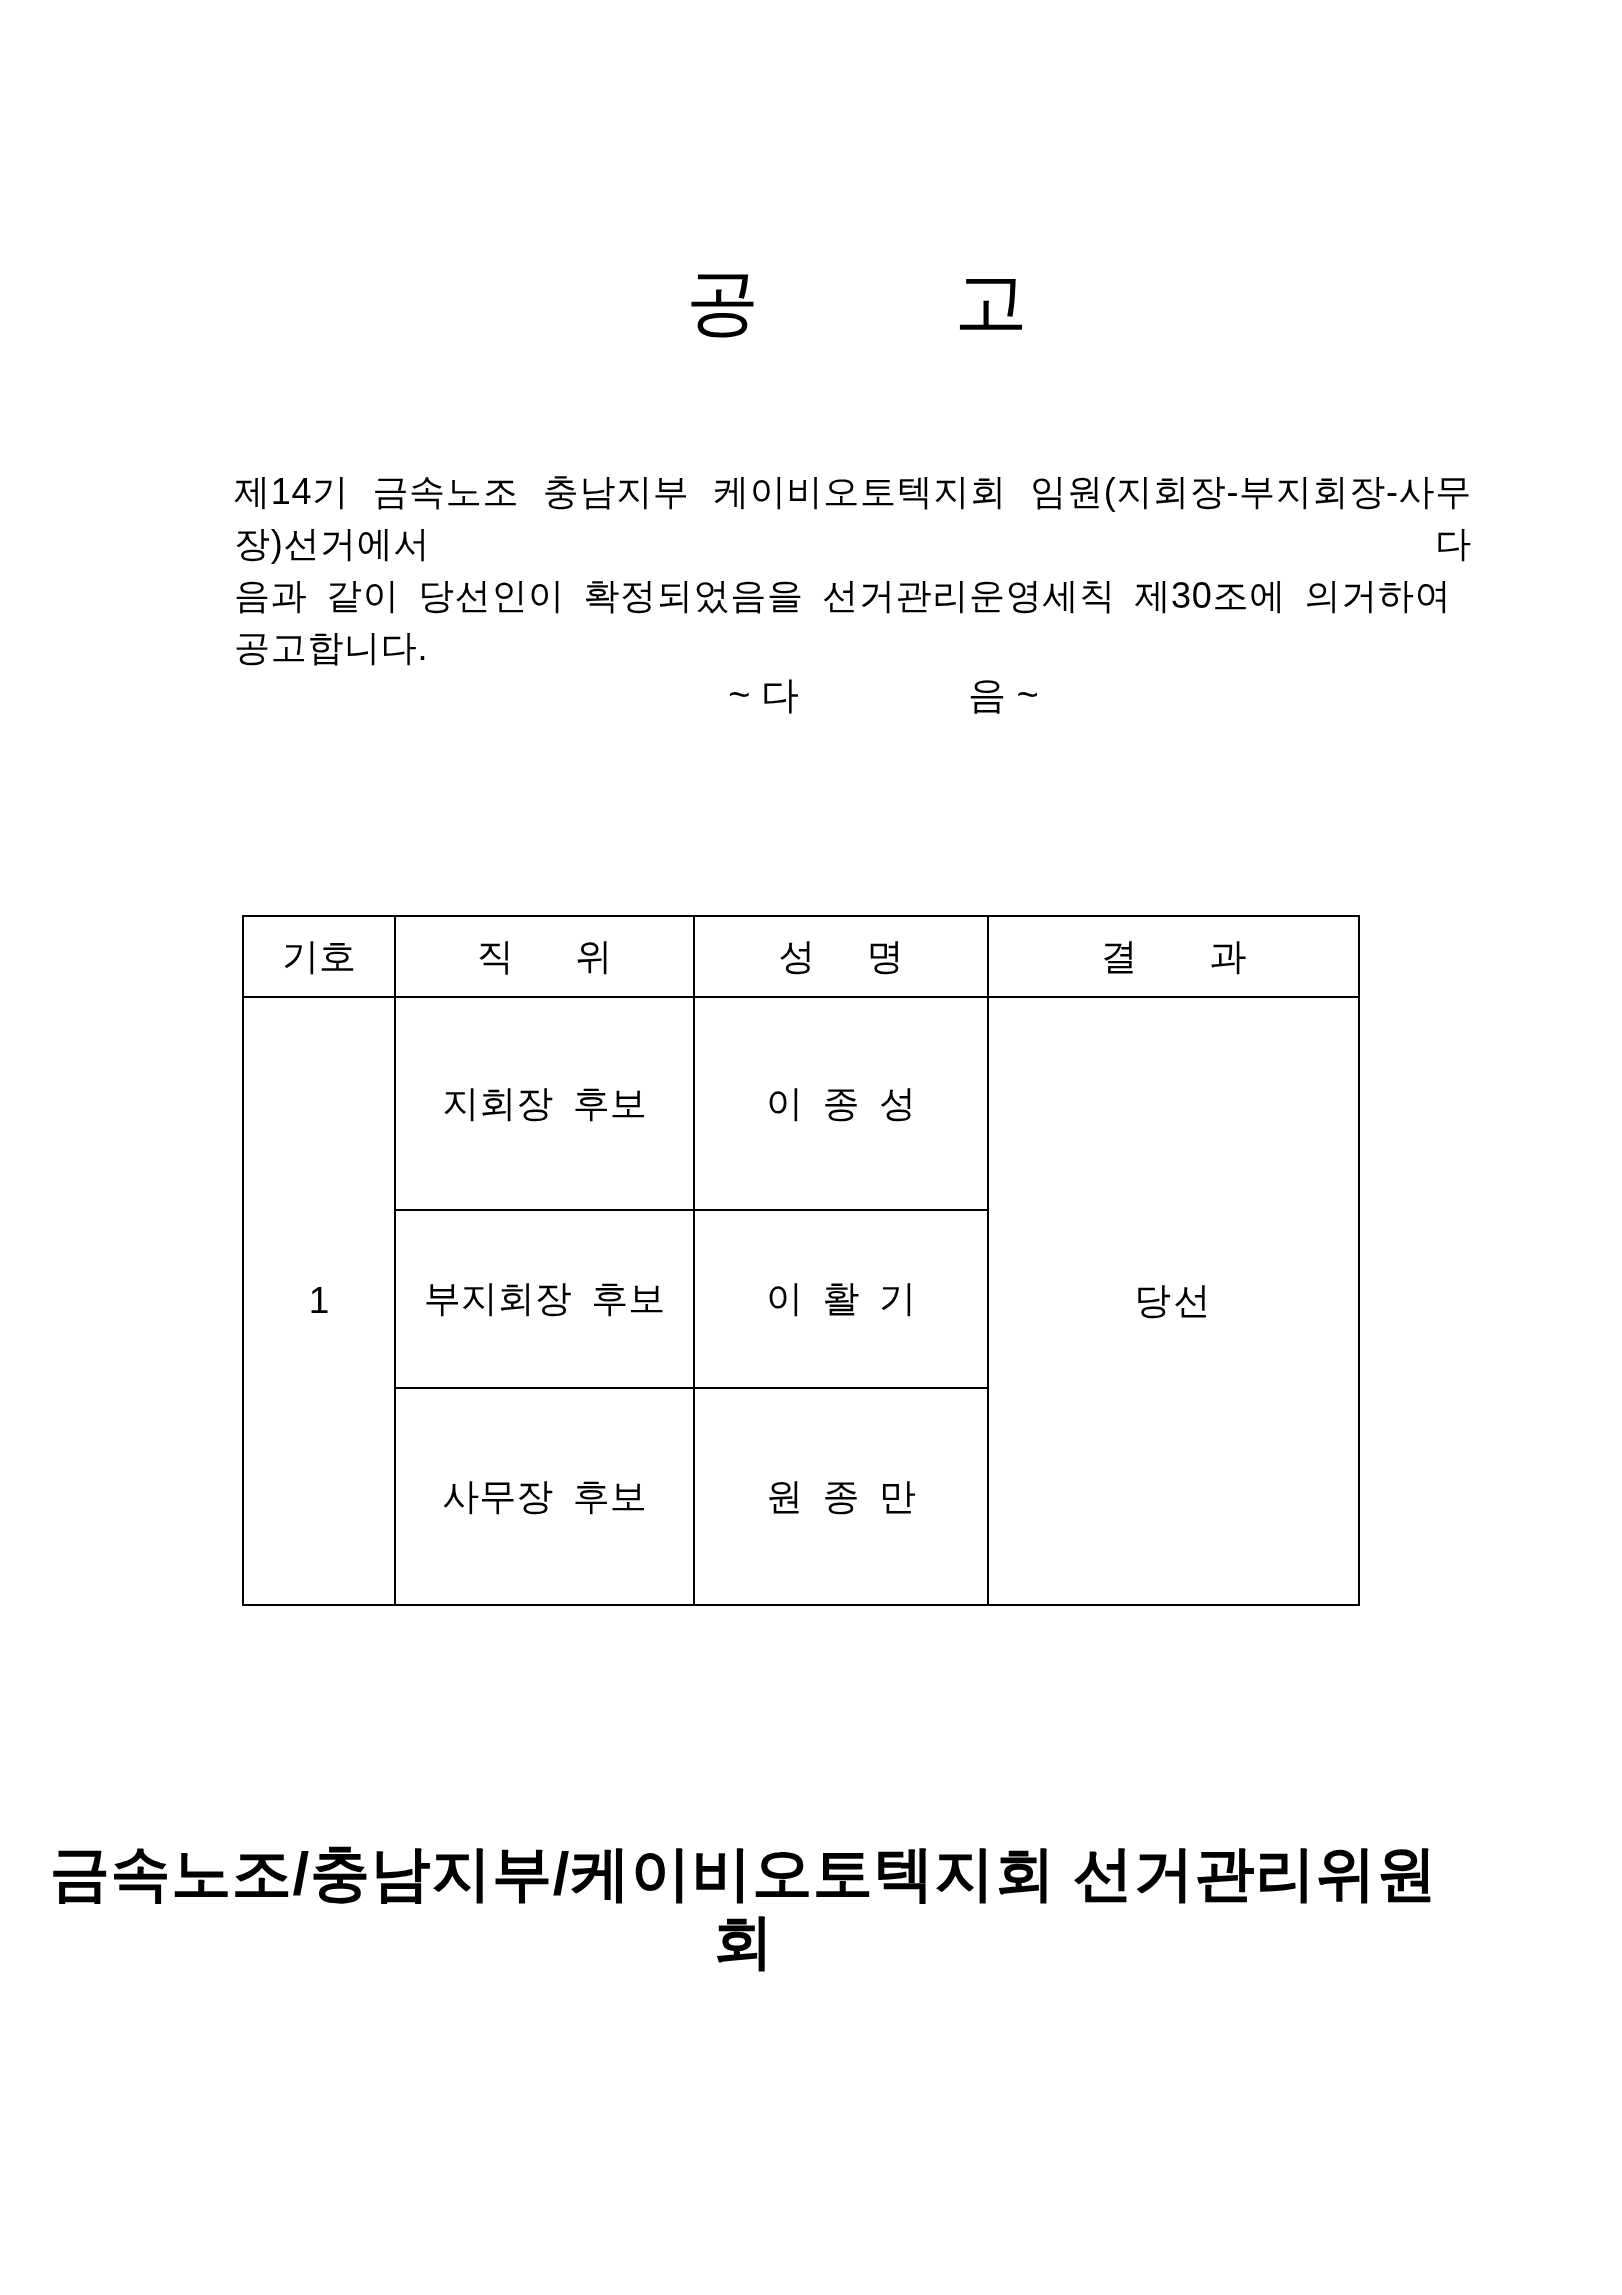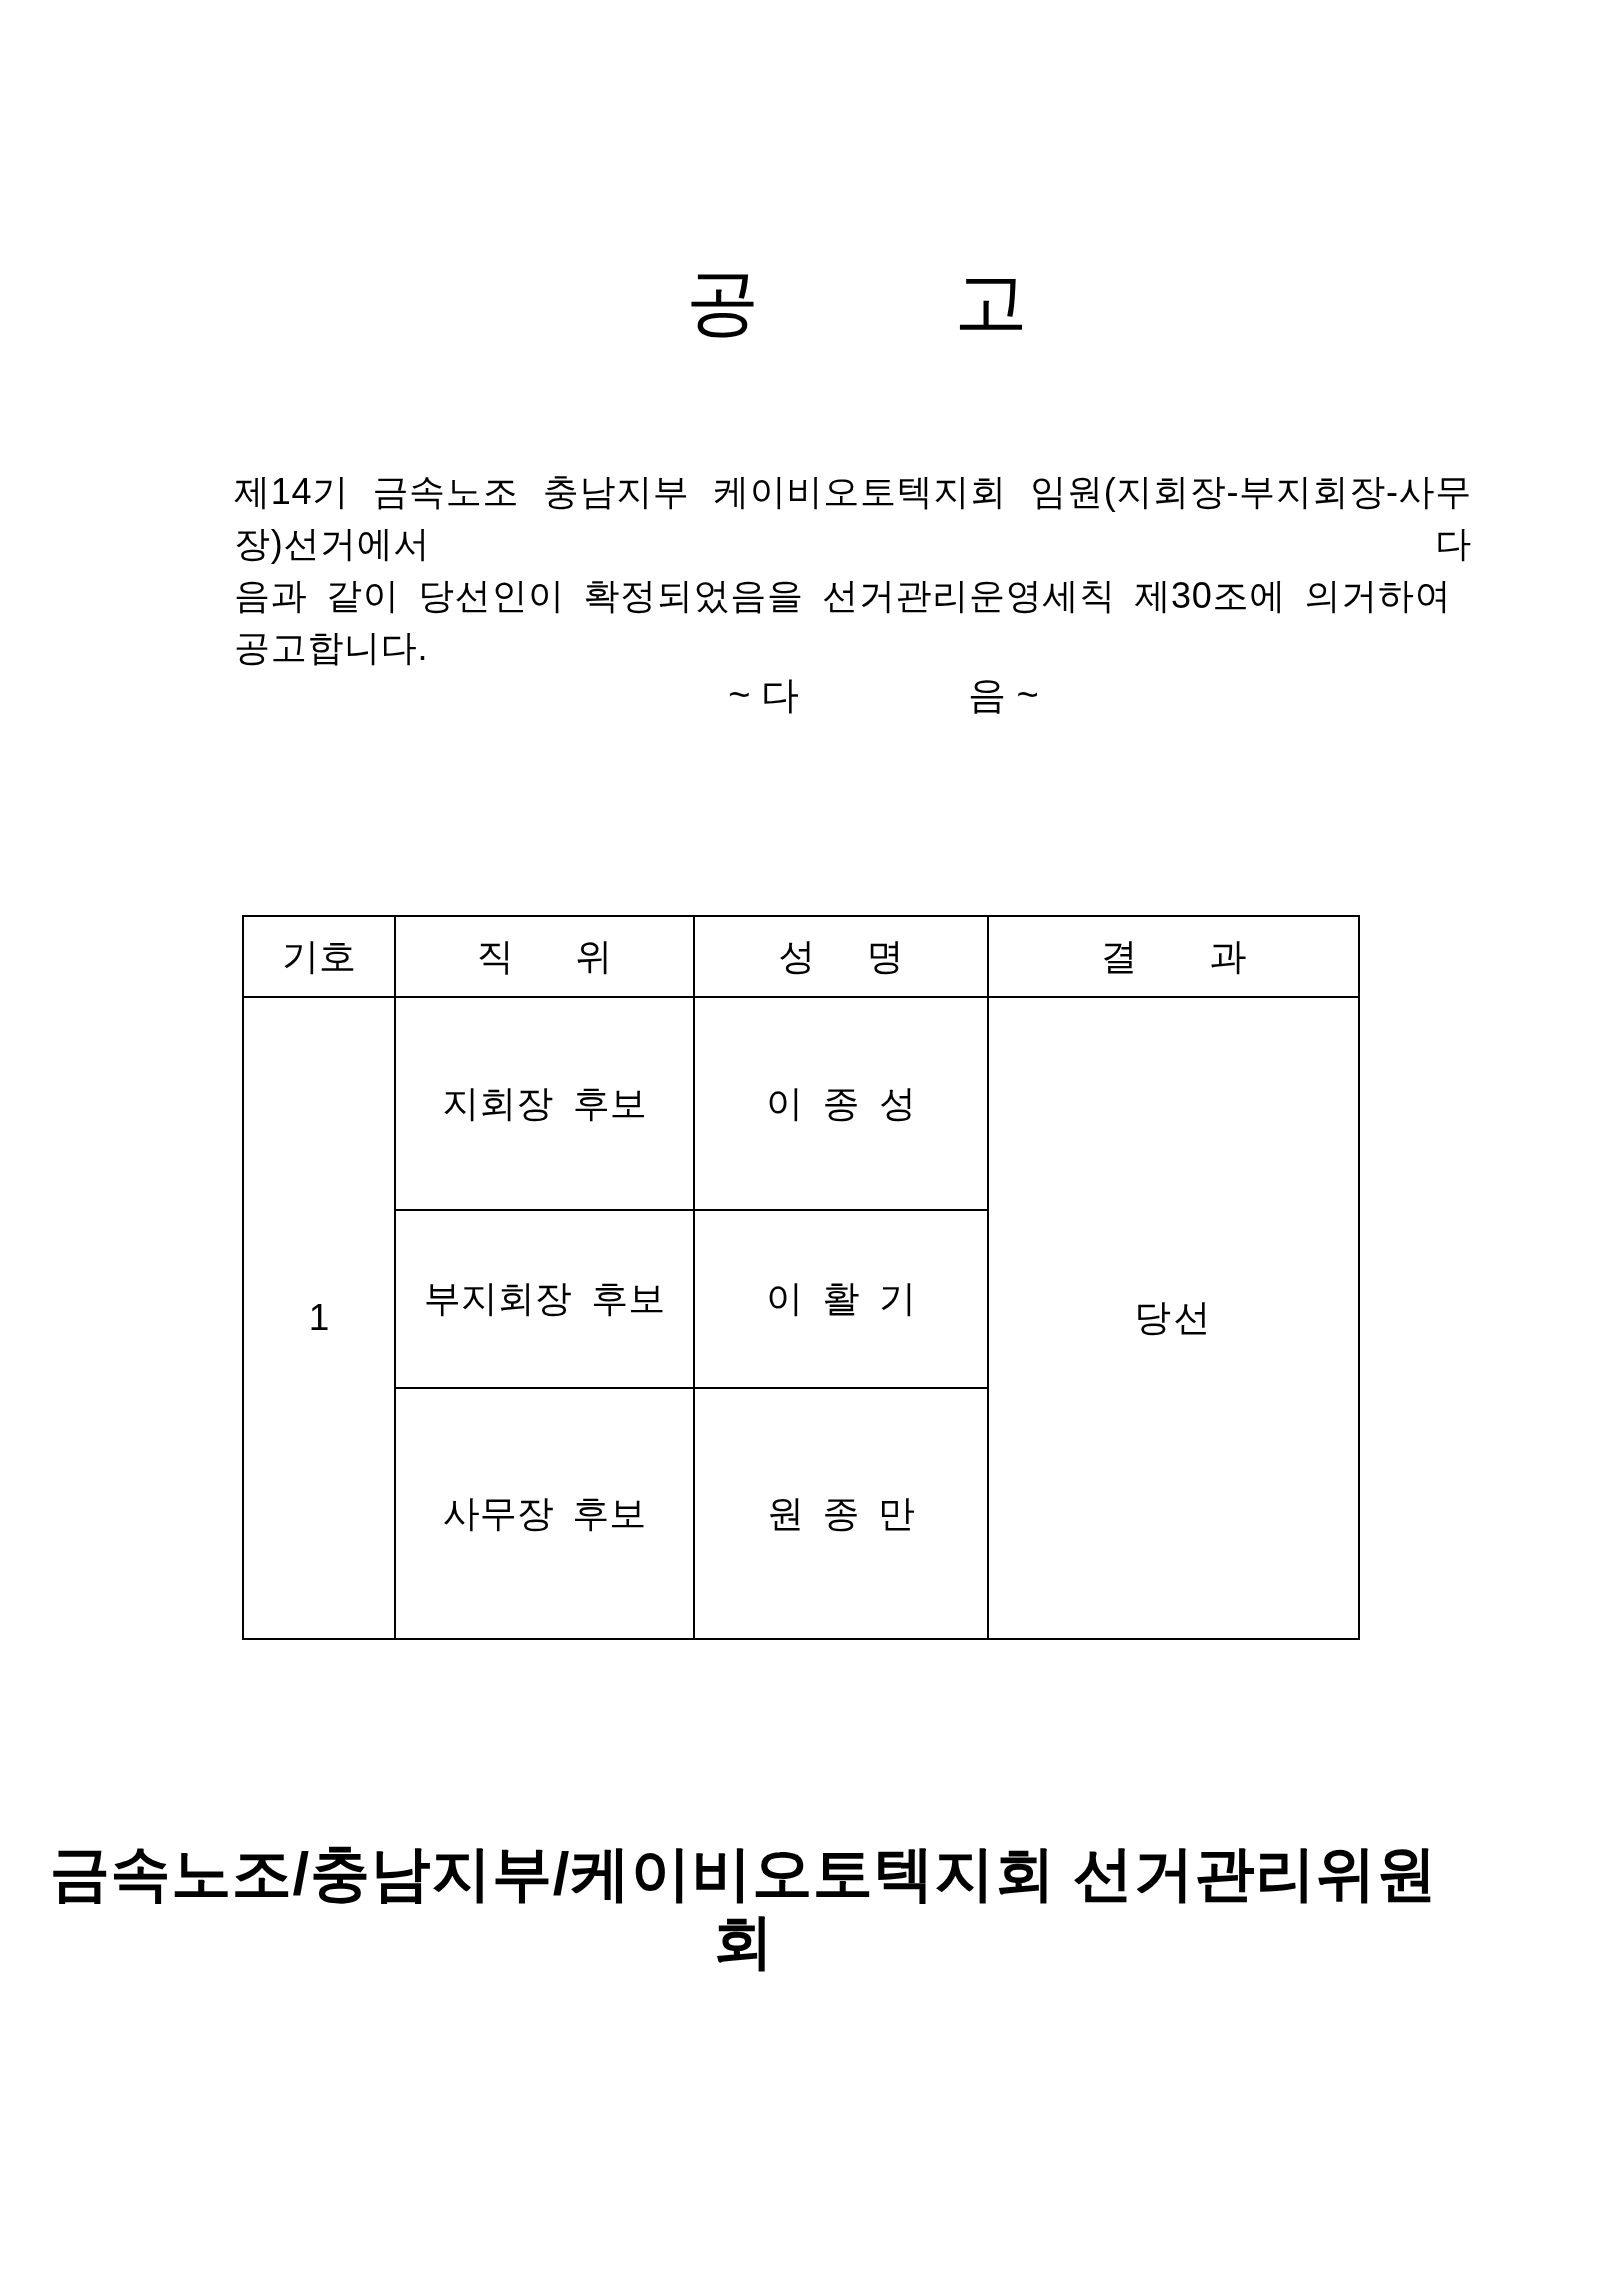--- a/index.html
+++ b/index.html
@@ -77,21 +77,21 @@
     white-space: pre;
     background: #ffffff;
   }
   .col-giho   { width: 152px; }
   .col-jikwi  { width: 299px; }
   .col-name   { width: 294px; }
   .col-result { width: 371px; }
   .head-row        { height: 81px;  }
   .body-row-1      { height: 213px; }
   .body-row-2      { height: 178px; }
-  .body-row-3      { height: 251px; font-family: Liberation Serif, serif; }
+  .body-row-3      { height: 217px; }
   .name-cell, .position-cell { word-spacing: 9.2px; }
   .result-cell {
     font-size: 55px;
     letter-spacing: 2.6px;
   }
   .date-line {
     position: absolute;
     top: 1741px;
     left: 0;
     width: 1623px;

